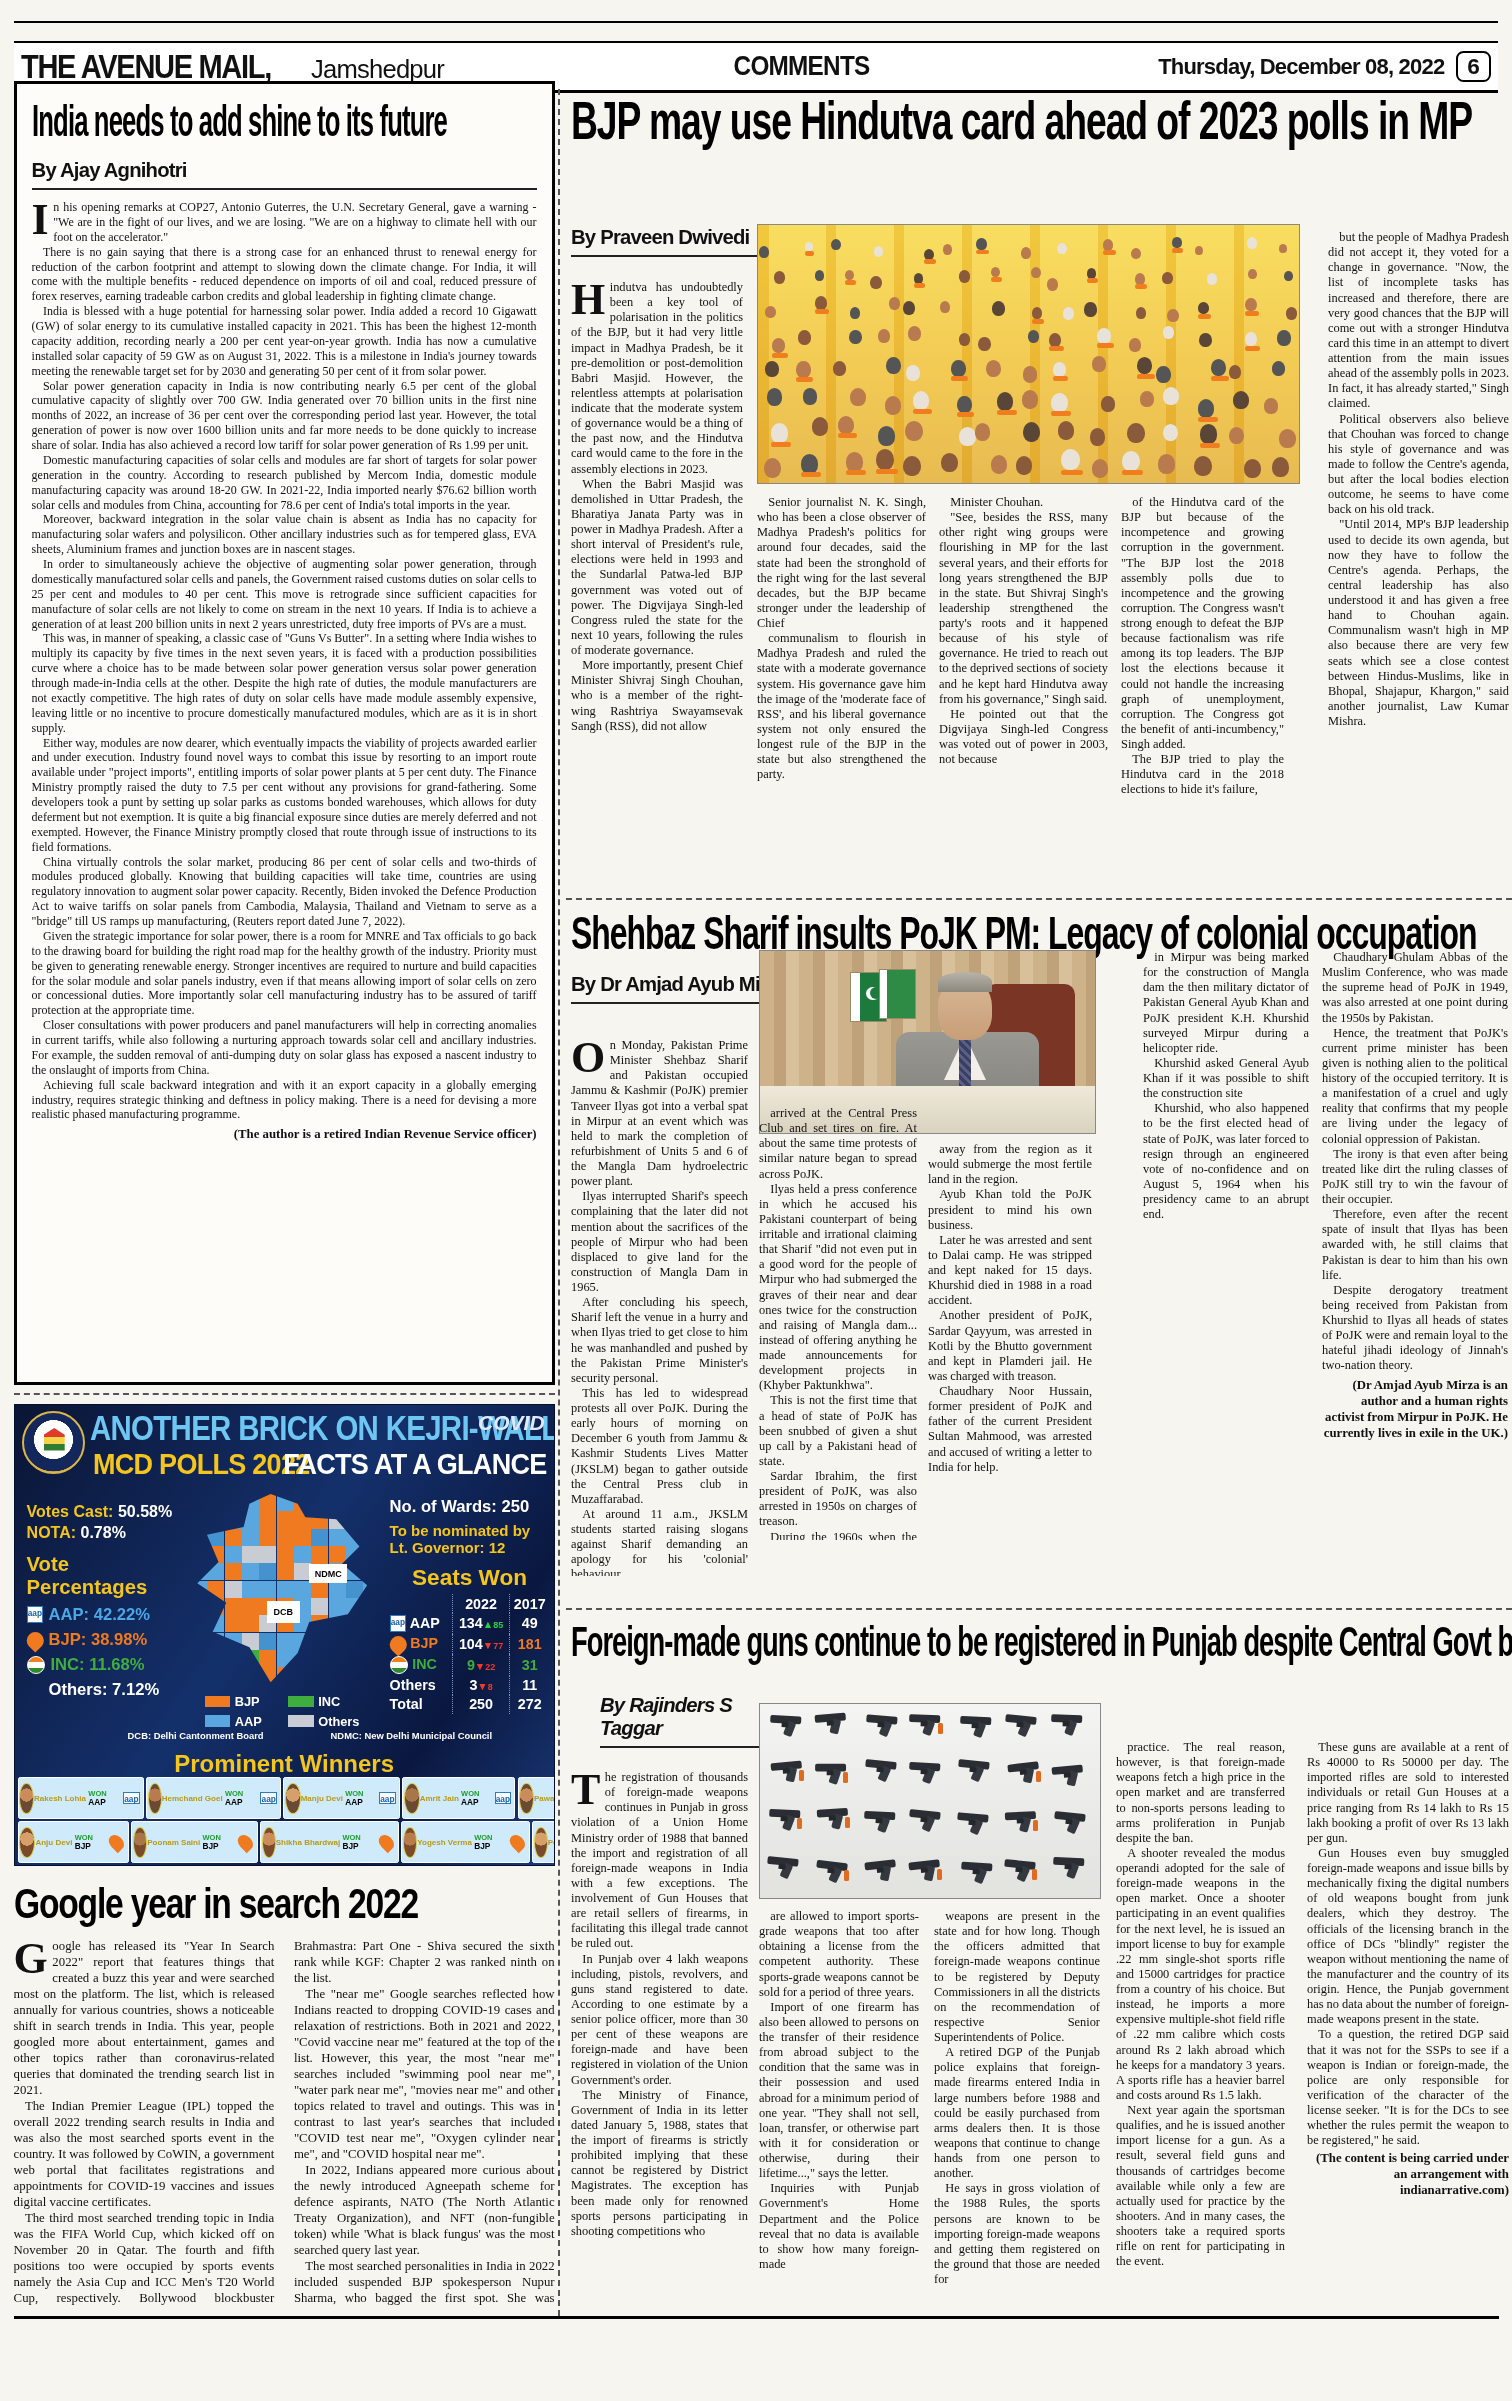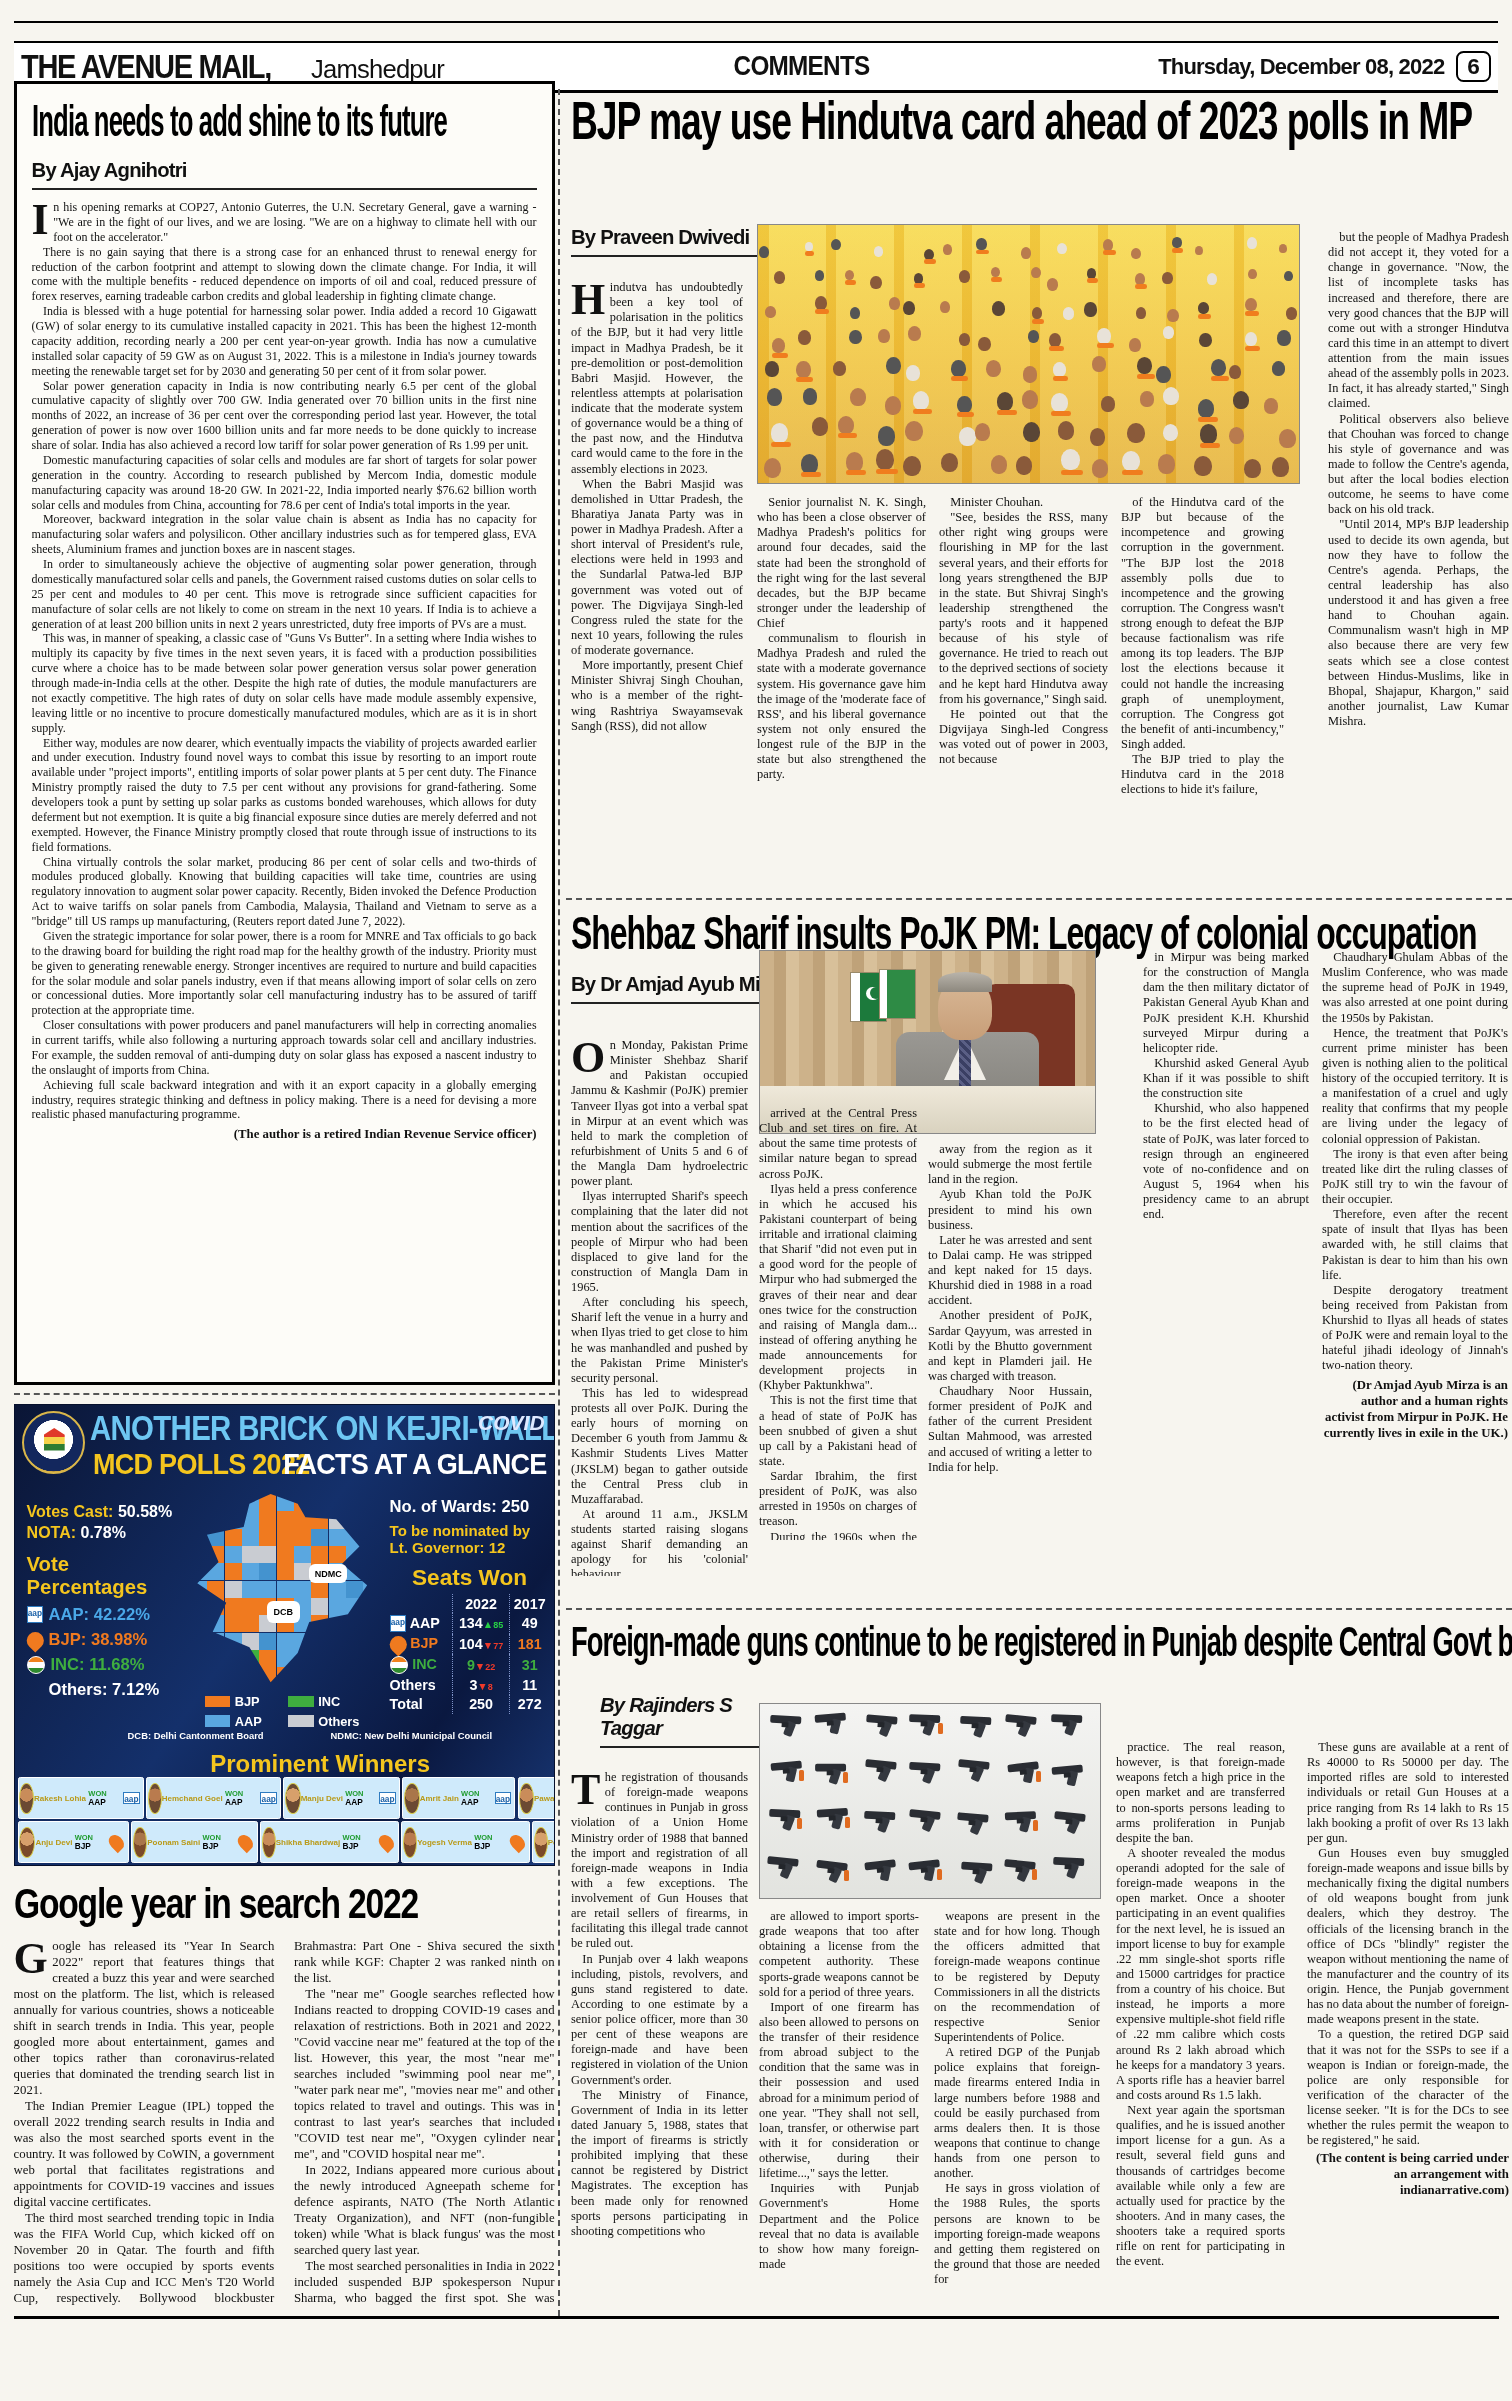--- a/index.html
+++ b/index.html
@@ -79,37 +79,37 @@
   .pct-row{display:flex;align-items:center;gap:5.3px;font-size:16.6px;font-weight:bold;margin:5.3px 0;}
   .picon{width:16.6px;height:16.6px;flex:0 0 16.6px;display:inline-block;position:relative;}
   .aap-ic{background:#fff;border:1.5px solid #2e7bc0;box-sizing:border-box;color:#1c62a8;font-size:8.3px;
           font-weight:bold;text-align:center;line-height:13.6px;}
   .bjp-ic{background:#f07a1f;border-radius:50% 50% 0 50%;transform:rotate(45deg);}
   .inc-ic{border-radius:50%;background:linear-gradient(#f0821e 0 33%,#fff 33% 66%,#2e8b2e 66%);border:0.8px solid #fff;}
   .map-wrap{position:absolute;left:175px;top:89px;width:193px;height:194px;}
   .map-clip{position:absolute;inset:0;clip-path:polygon(42% 0,56% 5%,60% 12%,76% 13%,88% 27%,79% 36%,92% 47%,82% 62%,62% 66%,56% 82%,42% 97%,31% 79%,12% 71%,19% 56%,4% 46%,15% 35%,9% 21%,28% 17%,31% 5%);}
   .cell{position:absolute;width:17.3px;height:17.3px;}
   .map-patch{position:absolute;background:#fff;color:#000;font-weight:bold;font-size:9px;
-             display:flex;align-items:center;justify-content:center;border-radius:6px;}
+             display:flex;align-items:center;justify-content:center;border-radius:0;}
   .legend{position:absolute;left:190px;top:289px;display:grid;grid-template-columns:79px 79px;grid-gap:4.5px;}
   .leg-item{display:flex;align-items:center;gap:4.5px;font-size:12.8px;font-weight:bold;color:#fff;}
   .leg-sw{width:25.6px;height:11.3px;display:inline-block;}
   .map-note{position:absolute;top:325px;font-size:9.4px;font-weight:bold;color:#fff;}
   .rightcol{position:absolute;left:375px;top:92px;width:160px;}
   .wards{font-size:16.6px;font-weight:bold;color:#fff;}
   .lg-note{font-size:15px;font-weight:bold;color:#f4c51e;line-height:1.15;margin-top:4.5px;}
   .seats-head{font-size:22.6px;font-weight:bold;color:#f4c51e;margin:9px 0 3px;text-align:center;}
   .seats-table{width:100%;font-size:14.3px;font-weight:bold;border-collapse:collapse;}
   .seats-table td{padding:1.5px 0;vertical-align:middle;}
   .s2022{border-left:1.5px dotted #7f93c9;border-right:1.5px dotted #7f93c9;text-align:center;}
   .s2017{text-align:center;}
   .arrow[data-dir="up"]::before{content:"▲";color:#27cf45;font-size:10.5px;}
   .arrow[data-dir="down"]::before{content:"▼";color:#f03a2a;font-size:10.5px;}
   .delta{font-size:9px;}
-  .win-head{position:absolute;left:0;width:100%;top:345px;text-align:center;font-size:24px;font-weight:bold;color:#f4c51e;padding-left:36px;}
+  .win-head{position:absolute;left:0;width:100%;top:345px;text-align:center;font-size:24px;font-weight:bold;color:#f4c51e;}
   .win-row{position:absolute;left:3px;width:535px;display:flex;gap:2.3px;}
   .wcard{flex:1;background:#cfeafb;border:1.5px solid #fff;box-sizing:border-box;border-radius:2.3px;
          display:flex;align-items:center;padding:1.5px 0.8px;}
   .wavatar{width:29px;height:29px;border-radius:50%;border:1.5px solid #d8cb4a;position:relative;overflow:hidden;}
   .wname{font-size:8px;font-weight:bold;color:#b99a18;margin-top:0.8px;white-space:nowrap;}
   .wstrip{width:100%;display:flex;align-items:center;justify-content:space-between;padding:0 2.3px;box-sizing:border-box;}
   .wwon{font-size:7.5px;font-weight:bold;color:#1f9c2f;line-height:1;}
   .wparty{font-size:8.3px;font-weight:bold;color:#000;line-height:1;}
   .wlogo{width:12.8px;height:12.8px;}
   

